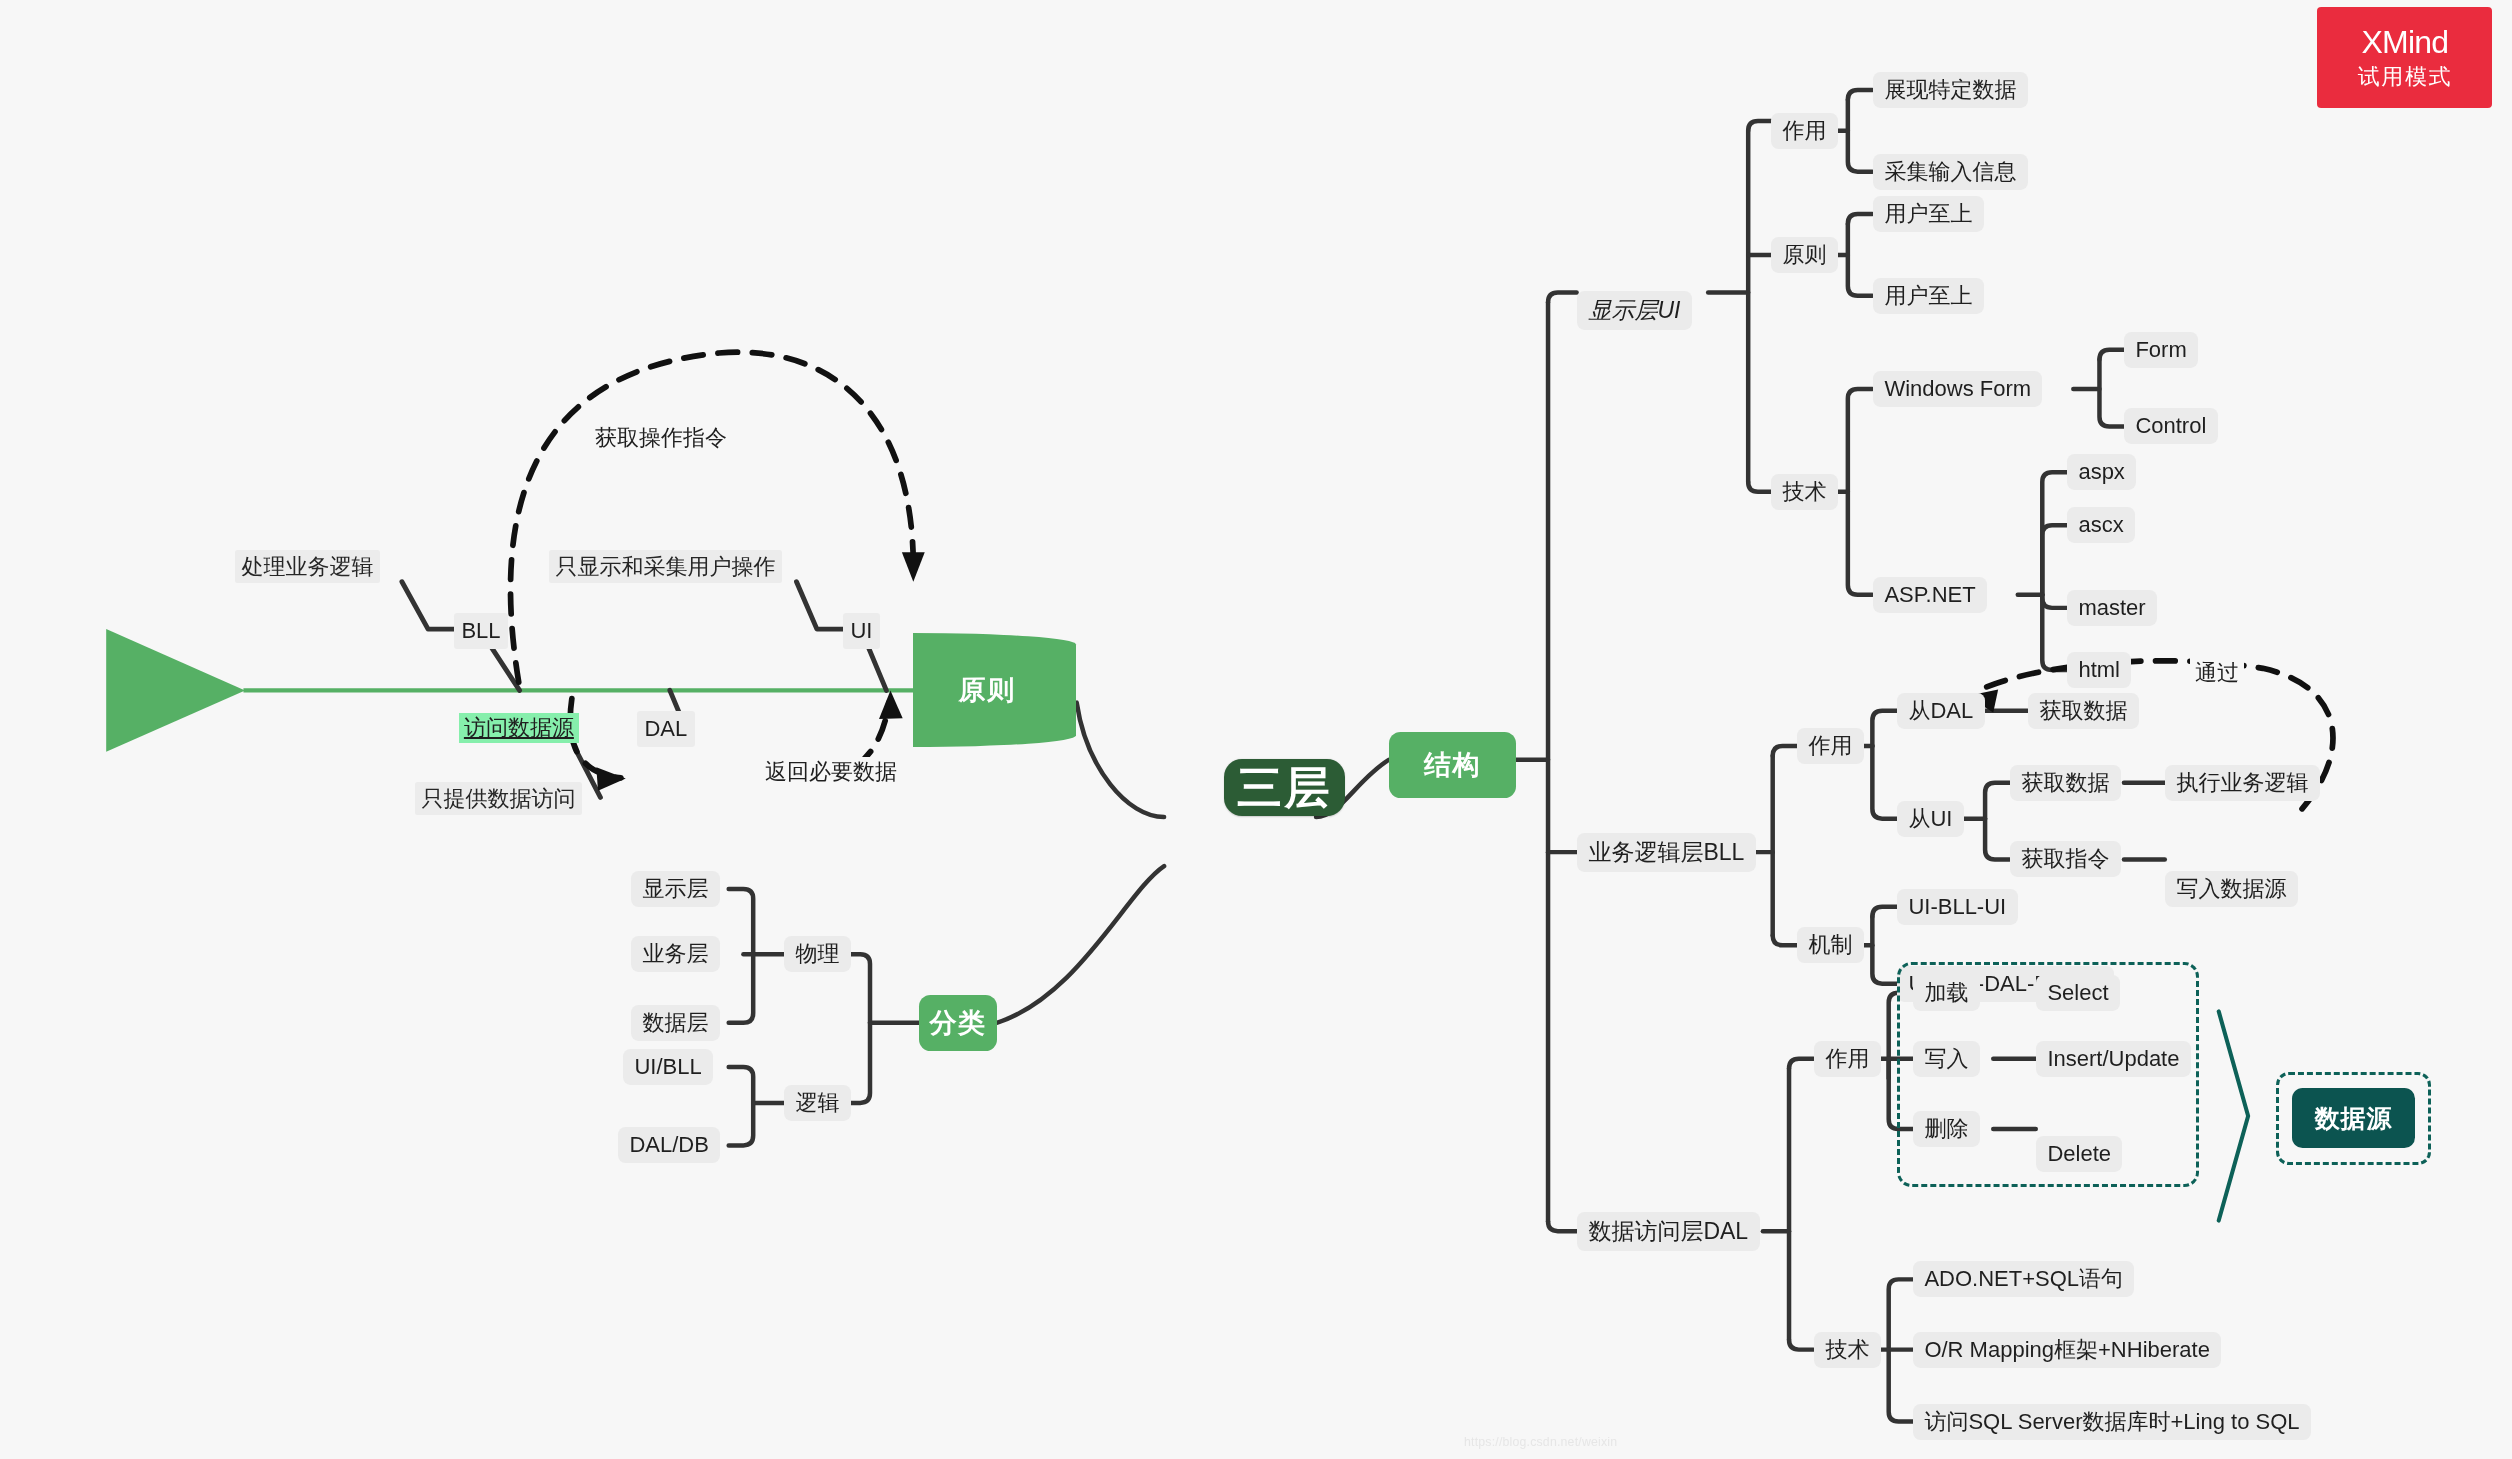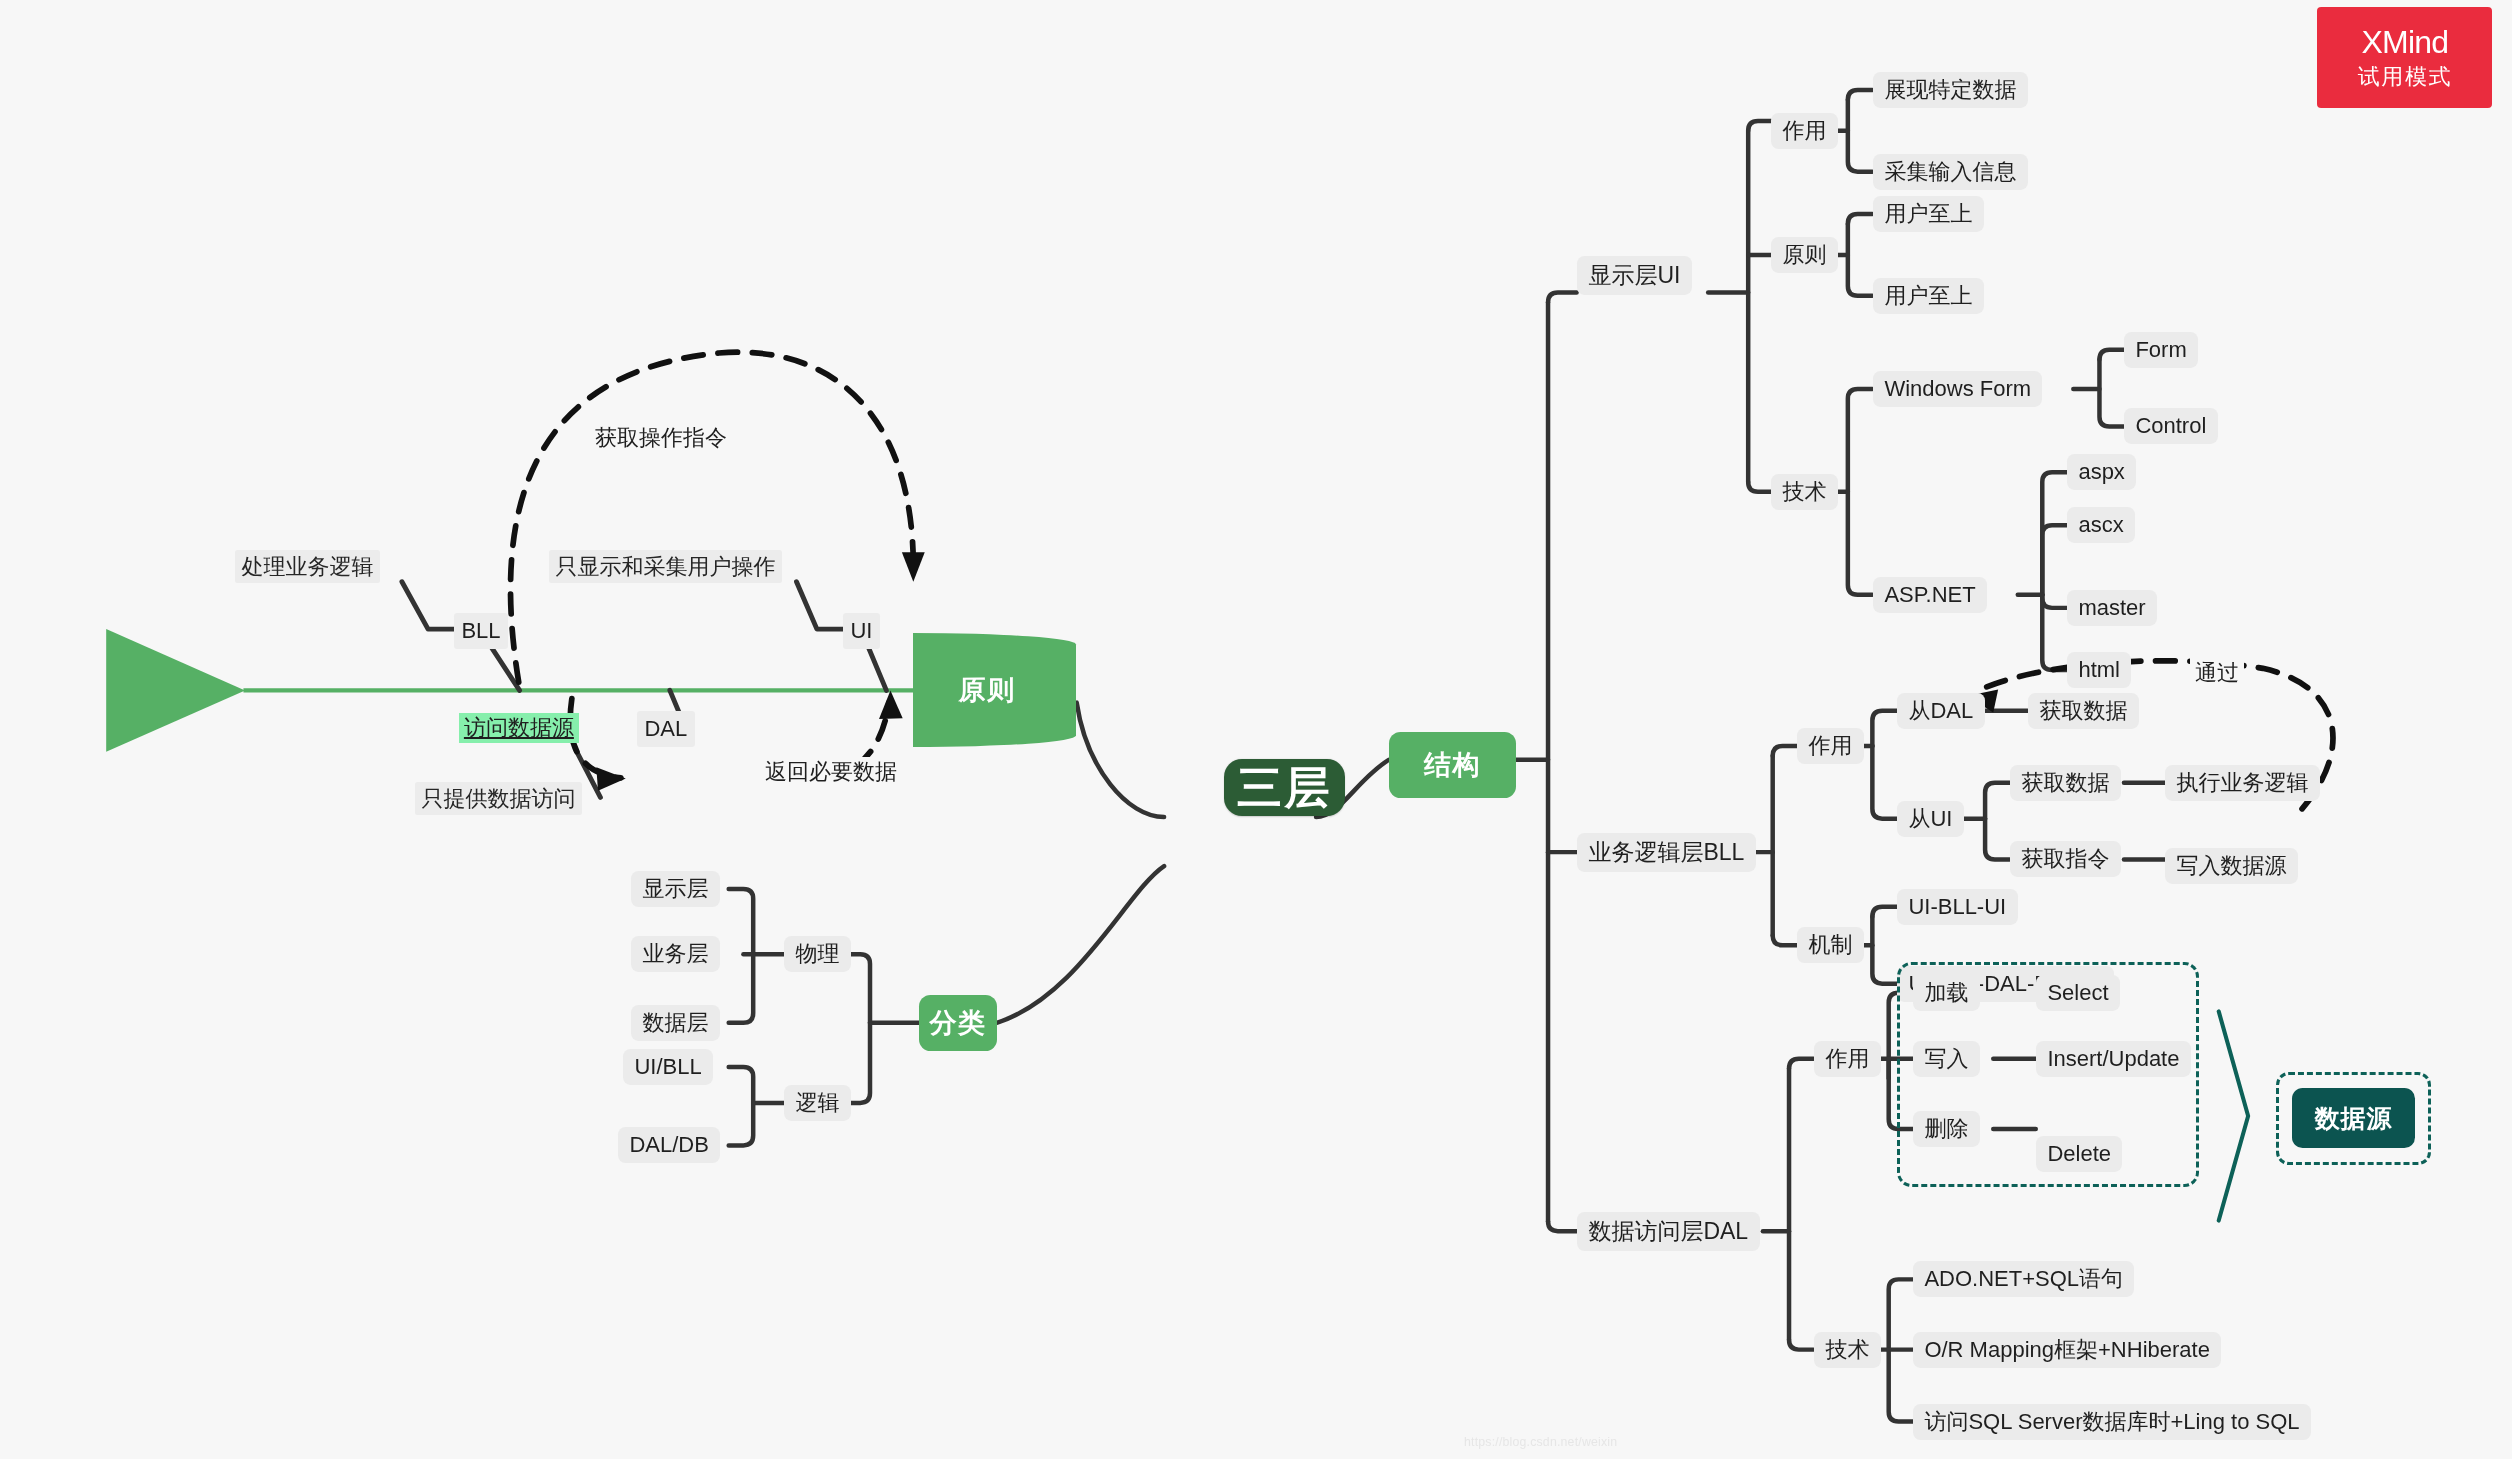--- a/index.html
+++ b/index.html
@@ -220,21 +220,21 @@
   <div class="node n-plain" style="left:784px;top:1085px;">逻辑</div>
 
   <div class="node n-plain" style="left:631px;top:871px;">显示层</div>
   <div class="node n-plain" style="left:631px;top:936px;">业务层</div>
   <div class="node n-plain" style="left:631px;top:1005px;">数据层</div>
   <div class="node n-plain" style="left:623px;top:1049px;">UI/BLL</div>
   <div class="node n-plain" style="left:618px;top:1127px;">DAL/DB</div>
 
   <div class="node n-branch" style="left:1389px;top:732px;width:127px;height:66px;">结构</div>
 
-  <div class="node n-plain big" style="left:1577px;top:256px;">显示层UI</div>
+  <div class="node n-plain big" style="left:1577px;top:291px;font-style:italic;">显示层UI</div>
   <div class="node n-plain big" style="left:1577px;top:833px;">业务逻辑层BLL</div>
   <div class="node n-plain big" style="left:1577px;top:1212px;">数据访问层DAL</div>
 
   <div class="node n-plain" style="left:1771px;top:113px;">作用</div>
   <div class="node n-plain" style="left:1771px;top:237px;">原则</div>
   <div class="node n-plain" style="left:1771px;top:474px;">技术</div>
 
   <div class="node n-plain" style="left:1873px;top:72px;">展现特定数据</div>
   <div class="node n-plain" style="left:1873px;top:154px;">采集输入信息</div>
   <div class="node n-plain" style="left:1873px;top:196px;">用户至上</div>
@@ -255,21 +255,21 @@
   <div class="node n-plain" style="left:1797px;top:927px;">机制</div>
 
   <div class="node n-plain" style="left:1897px;top:693px;">从DAL</div>
   <div class="node n-plain" style="left:1897px;top:801px;">从UI</div>
 
   <div class="node n-plain" style="left:2028px;top:693px;">获取数据</div>
   <div class="node n-plain" style="left:2010px;top:765px;">获取数据</div>
   <div class="node n-plain" style="left:2010px;top:841px;">获取指令</div>
 
   <div class="node n-plain" style="left:2165px;top:765px;">执行业务逻辑</div>
-  <div class="node n-plain" style="left:2165px;top:848px;">写入数据源</div>
+  <div class="node n-plain" style="left:2165px;top:871px;">写入数据源</div>
 
   <div class="node n-plain" style="left:1897px;top:889px;">UI-BLL-UI</div>
   <div class="node n-plain" style="left:1897px;top:966px;">UI-BLL-DAL-BLL-UI</div>
 
   <div class="node n-plain" style="left:1814px;top:1041px;">作用</div>
   <div class="node n-plain" style="left:1814px;top:1332px;">技术</div>
 
   <div class="boundary-box" style="left:1897px;top:962px;width:302px;height:225px;"></div>
 
   <div class="node n-plain" style="left:1913px;top:975px;">加载</div>

